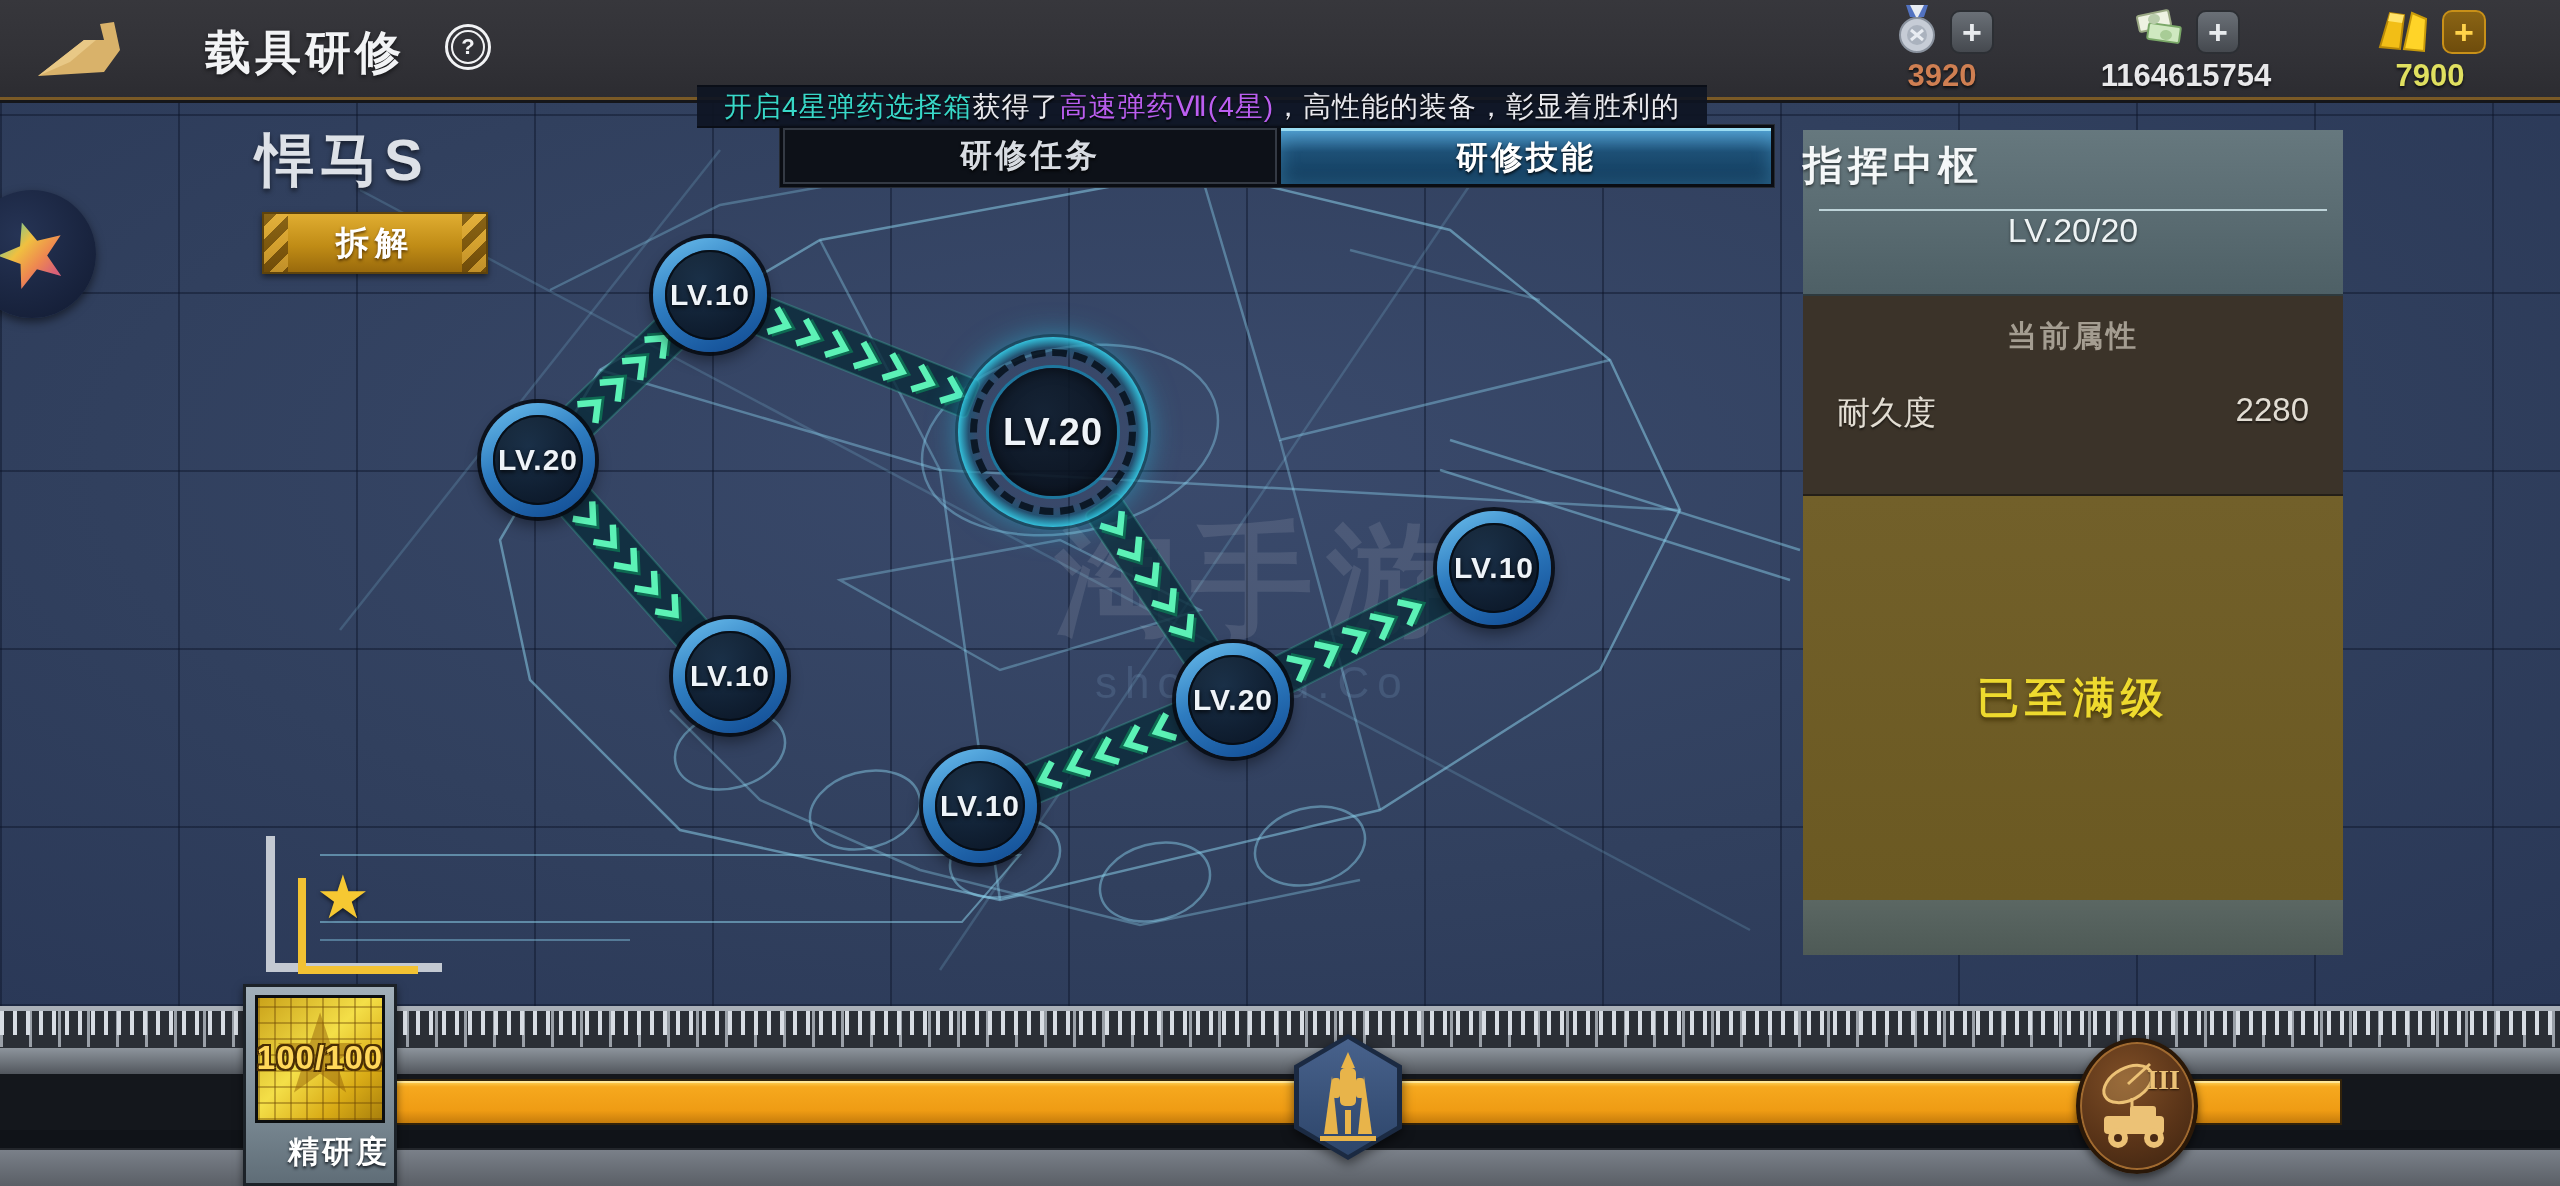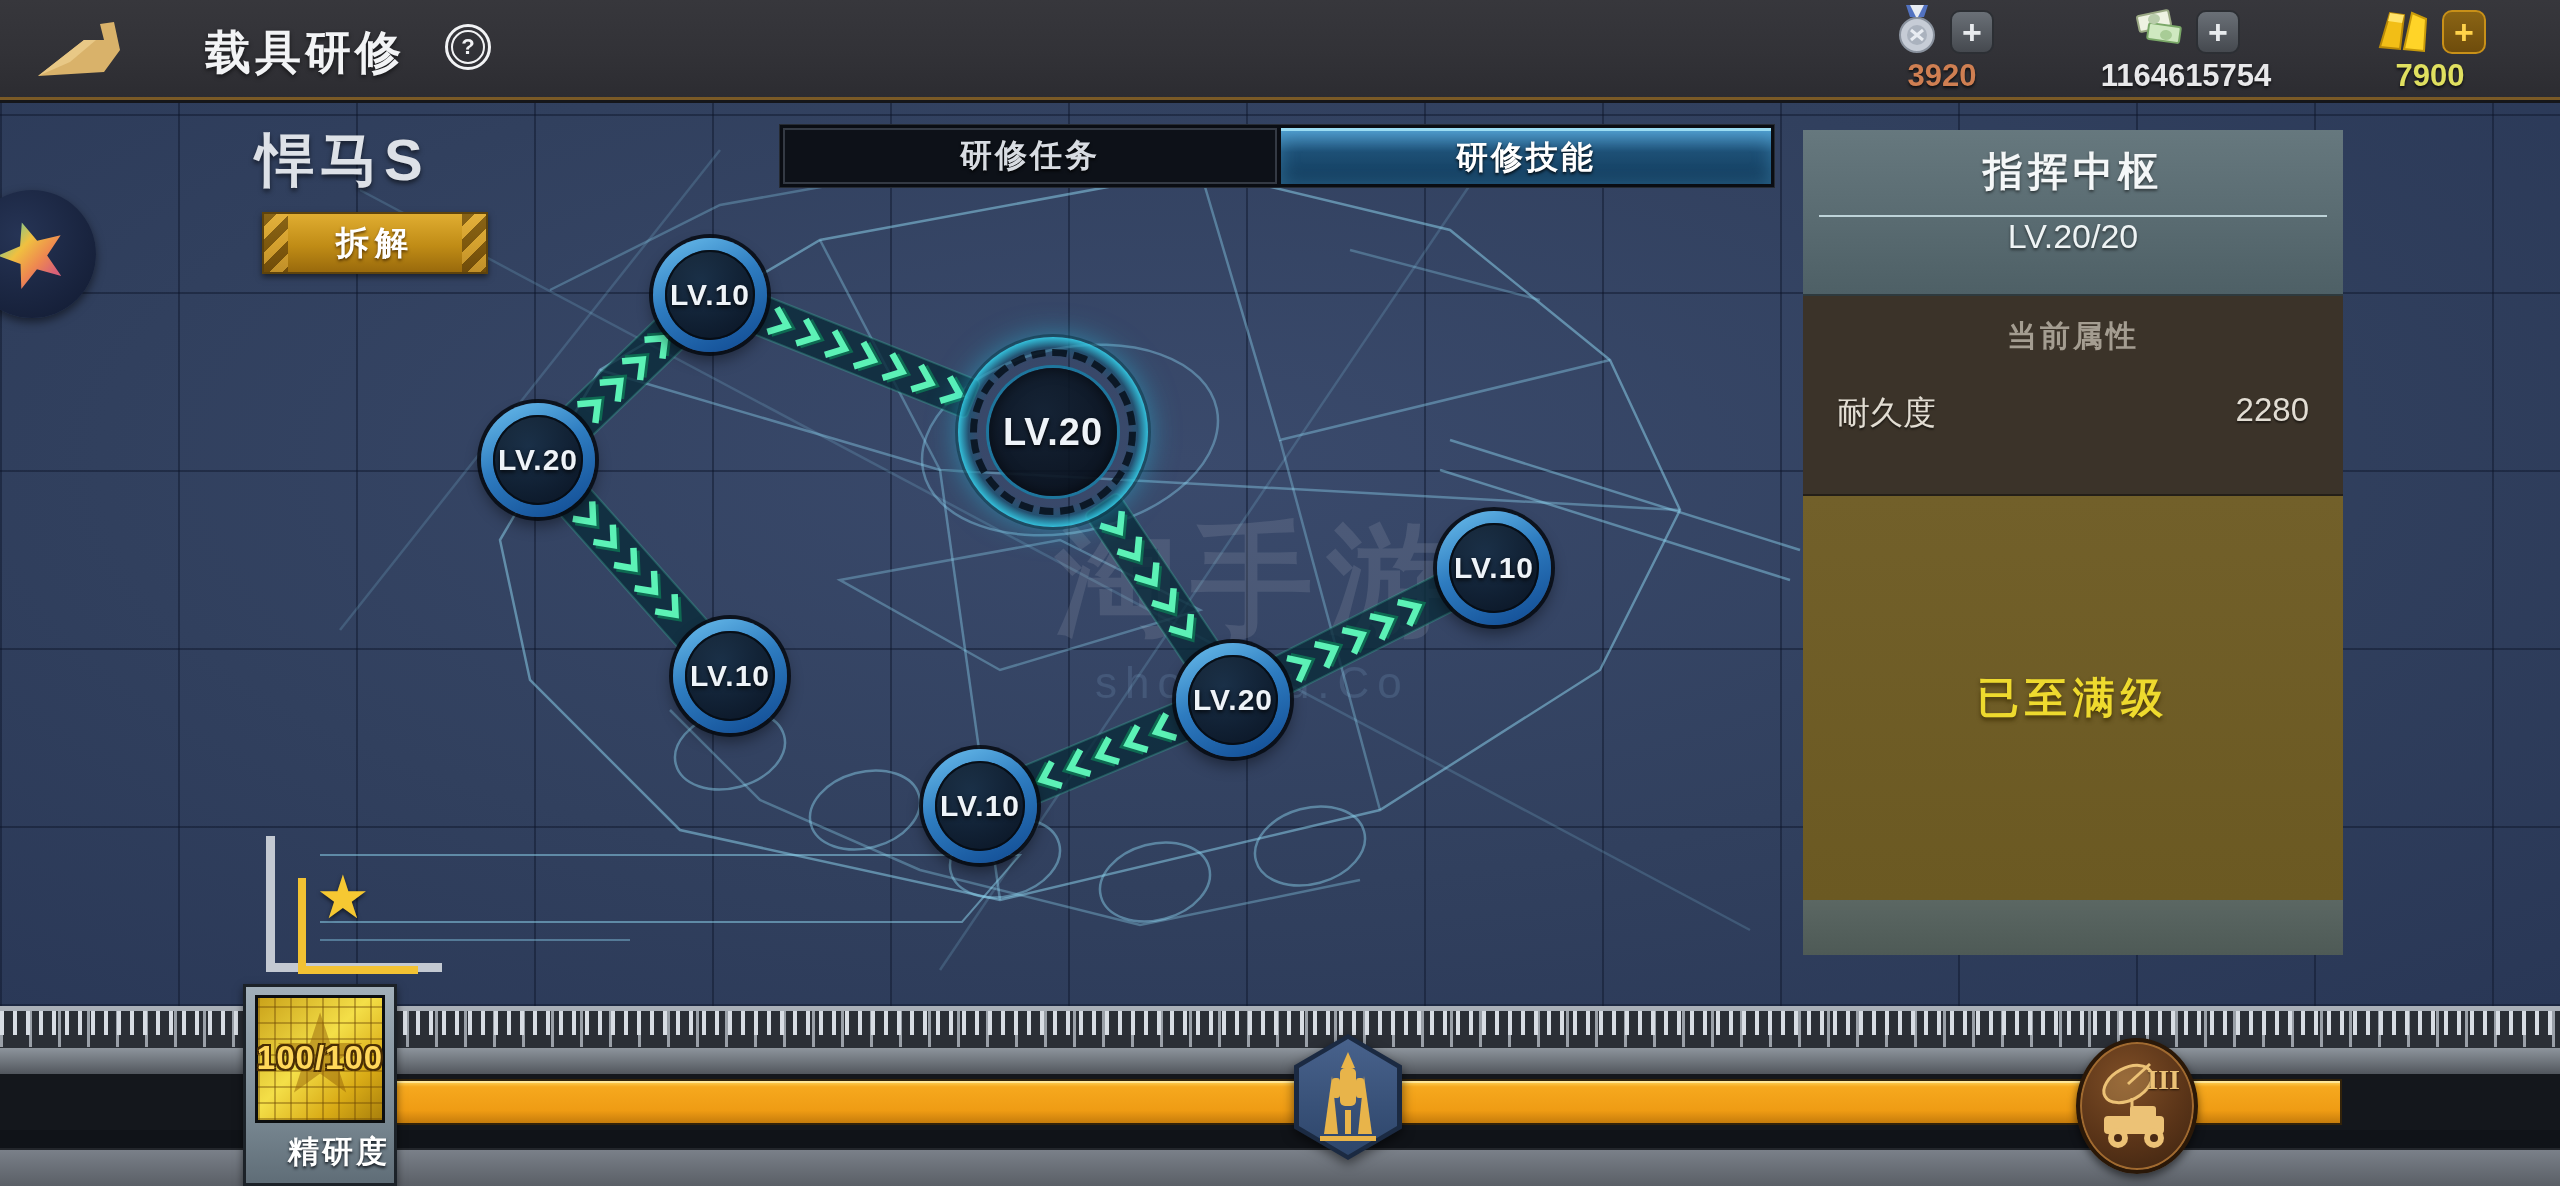--- a/index.html
+++ b/index.html
@@ -101,21 +101,21 @@
   .node.sel .lvl { font-size:38px; }
   .node.sel .tri { position:absolute; width:0; height:0; border:12px solid transparent; }
   .tri.t1 { border-left:18px solid #55ecf8; right:-16px; top:74px; }
   .tri.t2 { border-bottom:18px solid #55ecf8; left:80px; top:-18px; transform:rotate(18deg); }
   .tri.t3 { border-top:18px solid #49d8ee; left:20px; bottom:-12px; transform:rotate(-14deg); }
 
   
   .rpanel { position:absolute; left:1803px; top:130px; width:540px; height:878px; z-index:25; }
   .rp-head { height:166px; background:linear-gradient(180deg,#66787e 0%,#586a70 60%,#4e6066 100%);
     border-bottom:2px solid #2e3a3e; }
-  .rp-title { text-align:center; padding-top:14px; font-size:40px; font-weight:bold; color:#f4f7f8;
+  .rp-title { text-align:left; padding-top:8px; font-size:40px; font-weight:bold; color:#f4f7f8;
     letter-spacing:5px; text-shadow:0 2px 3px rgba(0,0,0,.5); }
   .rp-div { width:94%; height:2px; margin:16px auto 0; background:rgba(215,238,242,.8); }
   .rp-level { text-align:center; font-size:34px; color:#eef3f4;
     text-shadow:0 2px 3px rgba(0,0,0,.5); }
   .rp-attrs { height:200px; background:#3b3329; border-bottom:2px solid #241f18; }
   .rp-attrs-title { text-align:center; padding-top:20px; font-size:30px; font-weight:bold;
     color:#a49d91; letter-spacing:3px; }
   .rp-attr-row { display:flex; justify-content:space-between; padding:34px 34px 0 34px;
     font-size:33px; color:#e2ddd3; text-shadow:0 2px 2px rgba(0,0,0,.5);gap:16px; }
   .rp-max { height:404px; background:linear-gradient(180deg,#72602a 0%,#6b5922 100%);
@@ -395,20 +395,26 @@
               <polygon points="16,10 30,12 28,20 14,18" fill="#ffe36a"></polygon>
             </svg>
           </span>
           <span class="plus gold">+</span>
         </div>
         <div class="val" style="color:#e0e060">7900</div>
       </div>
     </div>
   </div>
 
+  <div class="banner">
+    <span style="color: rgb(56, 216, 200);">开启4星弹药选择箱</span>
+    <span style="color: rgb(233, 233, 238);">获得了</span>
+    <span style="color: rgb(187, 94, 240);">高速弹药Ⅶ(4星)</span>
+    <span style="color: rgb(233, 233, 238);">，高性能的装备，彰显着胜利的</span>
+  </div>
 
   <div class="tabbar">
     <div class="tab inactive">研修任务</div>
     <div class="tab active">研修技能</div>
   </div>
 
   <div class="veh-name">悍马S</div>
   <div class="dismantle">
     <span class="lbl">拆解</span>
   </div>

